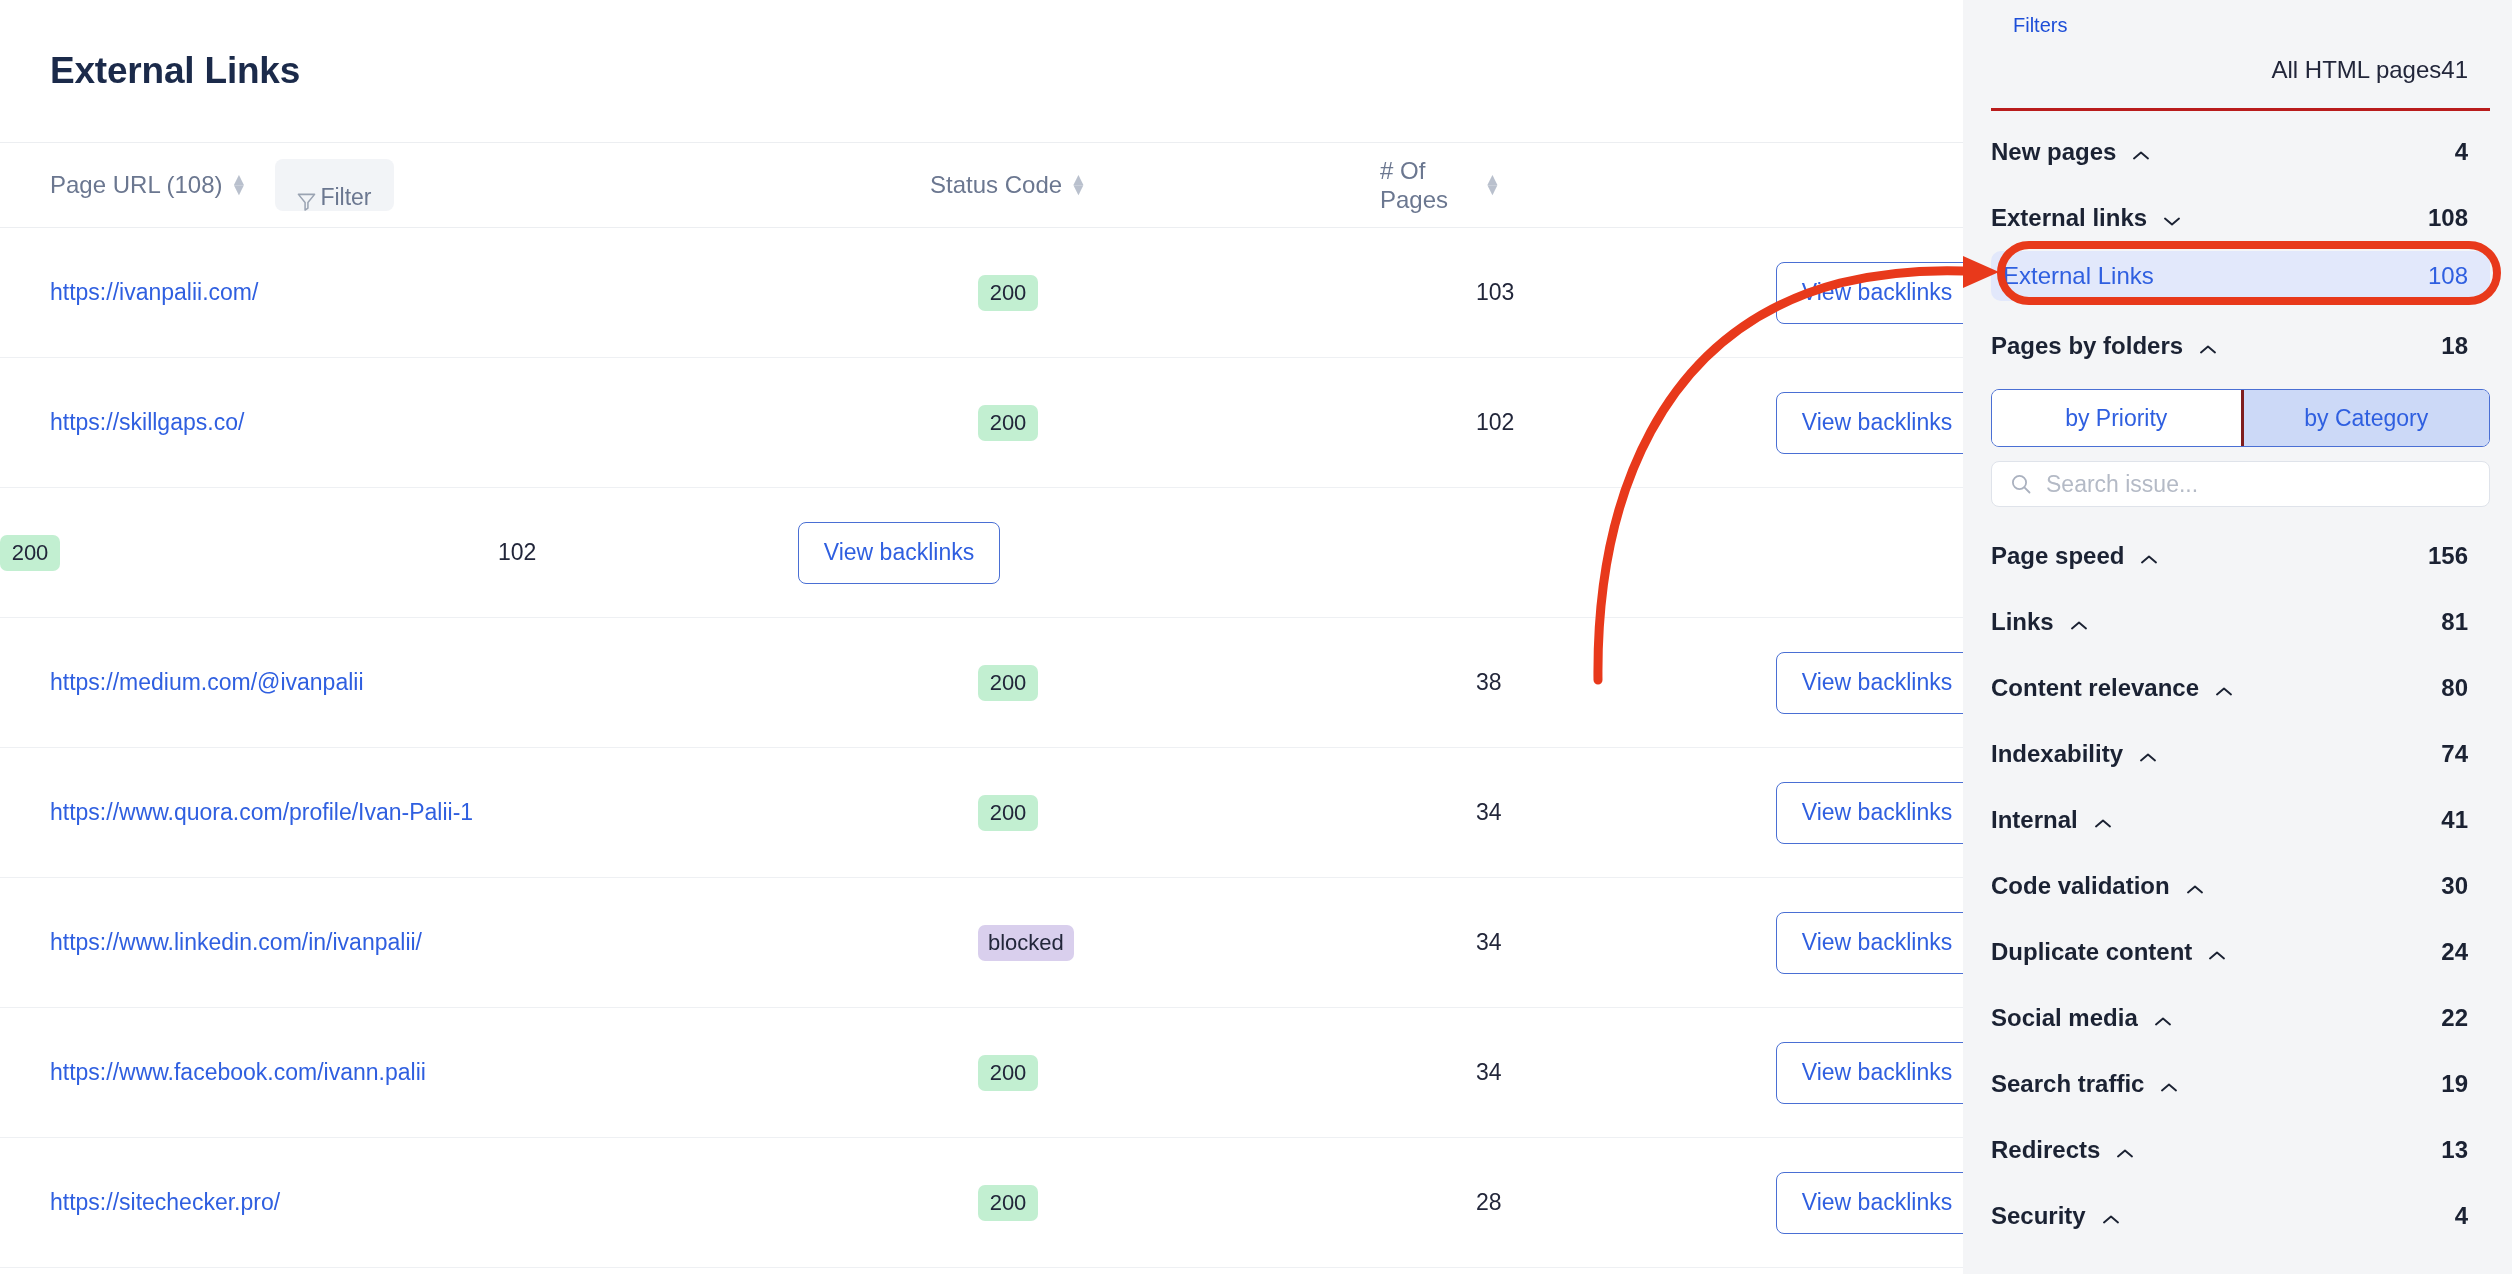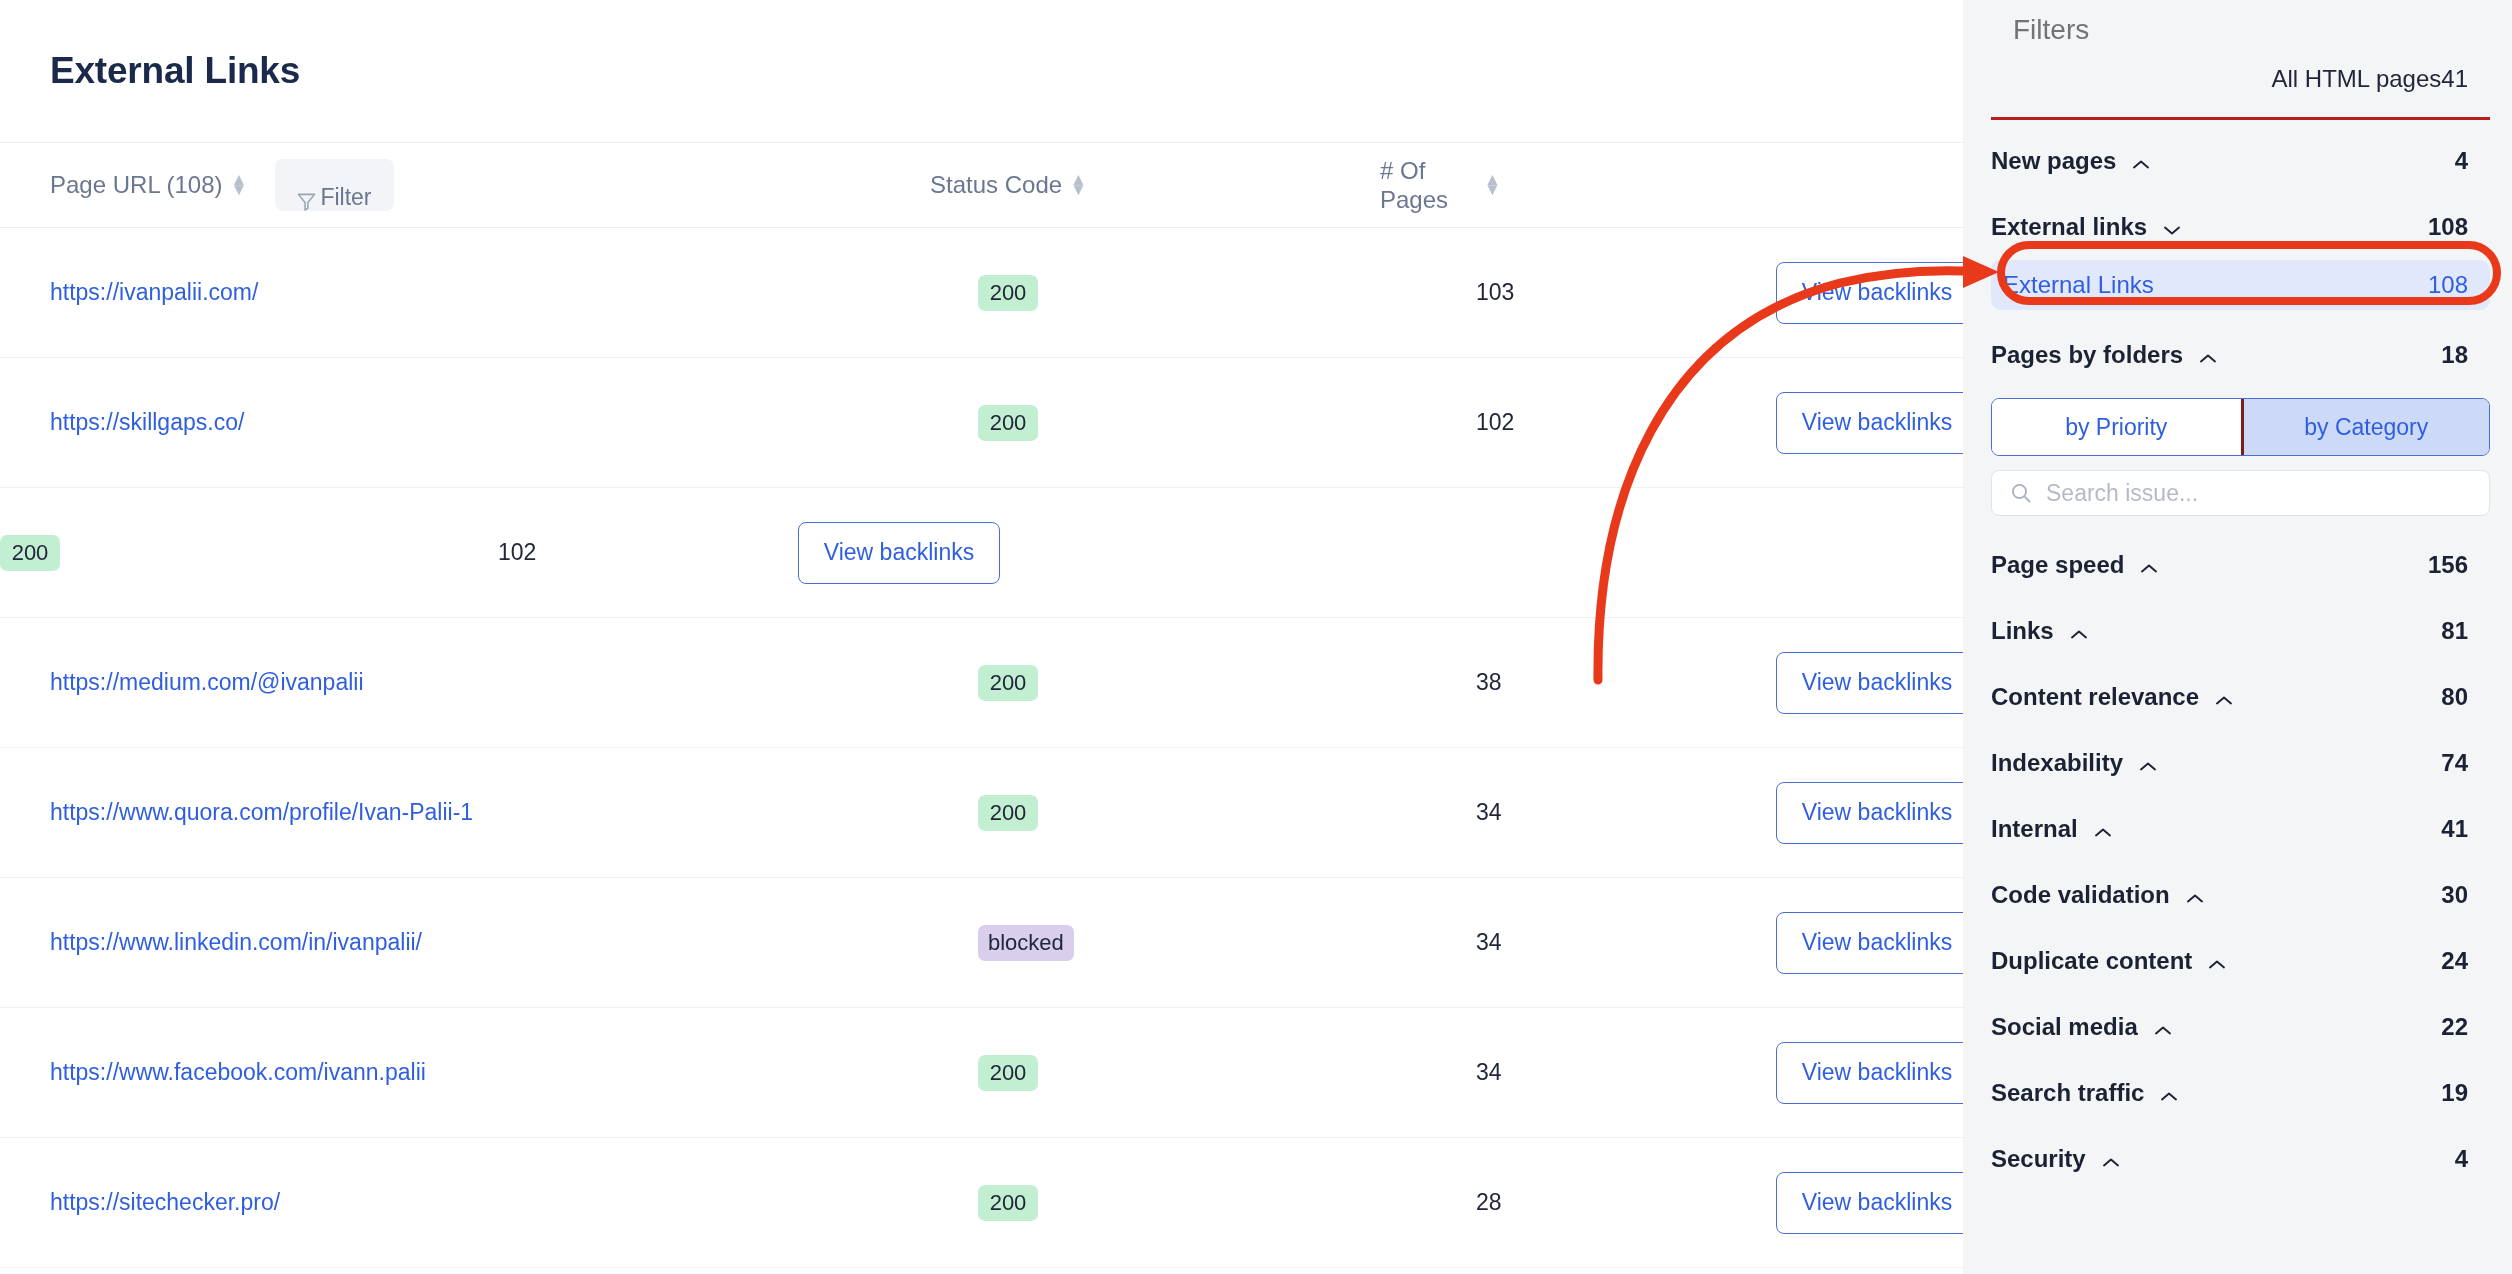--- a/index.html
+++ b/index.html
@@ -123,22 +123,22 @@
   
   .sidebar {
     width: 549px;
     flex: 0 0 549px;
     height: 1274px;
     background: #f4f5f7;
     padding: 0 22px 0 28px;
     position: relative;
   }
   .sb-title {
-    font-size: 28px;
-    color: #737373;
+    font-size: 20px;
+    color: #1d4ed8;
     padding: 14px 0 10px 22px;
   }
   .sb-allpages {
     display: flex;
     justify-content: flex-end;
     align-items: center;
     padding: 9px 22px 24px 22px;
     border-bottom: 3px solid #b91c1c;
     margin: 0 0 0 0;
   }
@@ -530,20 +530,29 @@
           <span class="left">
             <span class="lbl">Search traffic</span>
             <span class="chev"><svg viewBox="0 0 18 11" width="18" height="11">
                 <path d="M2 8.5L9 2.5l7 6" fill="none" stroke="#1b2233" stroke-width="1.9" stroke-linecap="round" stroke-linejoin="round"></path>
               </svg></span>
           </span>
           <span class="val">19</span>
         </div>
         <div class="sb-group">
           <span class="left">
+            <span class="lbl">Redirects</span>
+            <span class="chev"><svg viewBox="0 0 18 11" width="18" height="11">
+                <path d="M2 8.5L9 2.5l7 6" fill="none" stroke="#1b2233" stroke-width="1.9" stroke-linecap="round" stroke-linejoin="round"></path>
+              </svg></span>
+          </span>
+          <span class="val">13</span>
+        </div>
+        <div class="sb-group">
+          <span class="left">
             <span class="lbl">Security</span>
             <span class="chev"><svg viewBox="0 0 18 11" width="18" height="11">
                 <path d="M2 8.5L9 2.5l7 6" fill="none" stroke="#1b2233" stroke-width="1.9" stroke-linecap="round" stroke-linejoin="round"></path>
               </svg></span>
           </span>
           <span class="val">4</span>
         </div>
       </div>
   </div>
 

